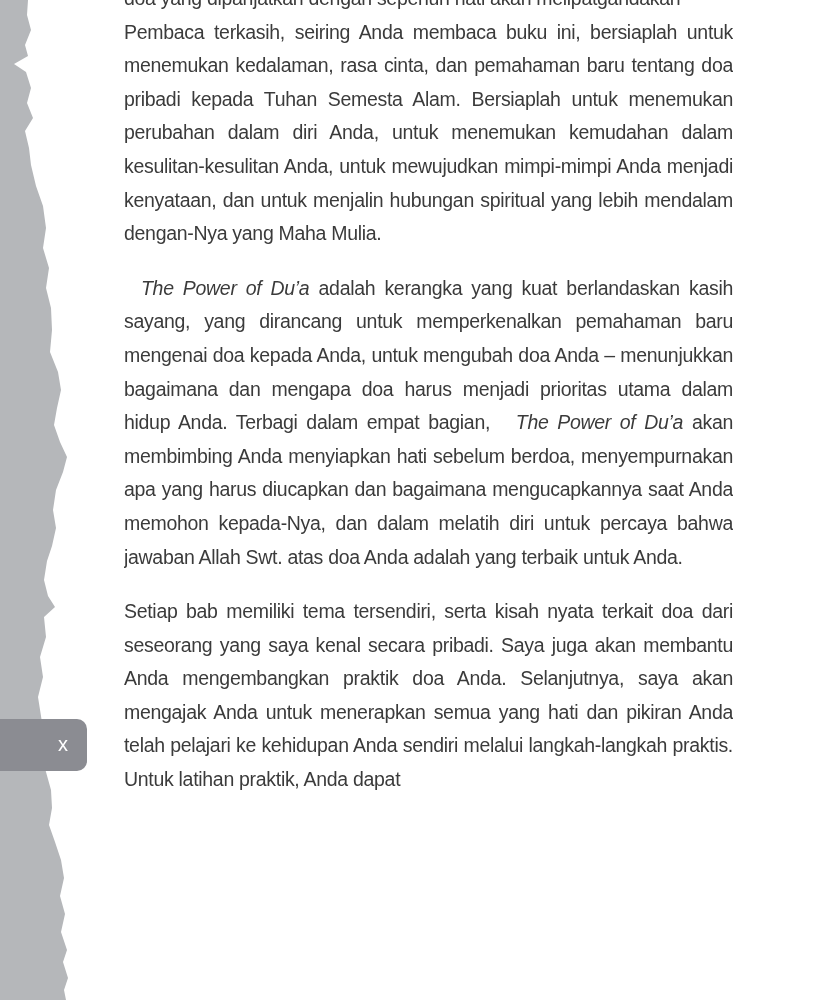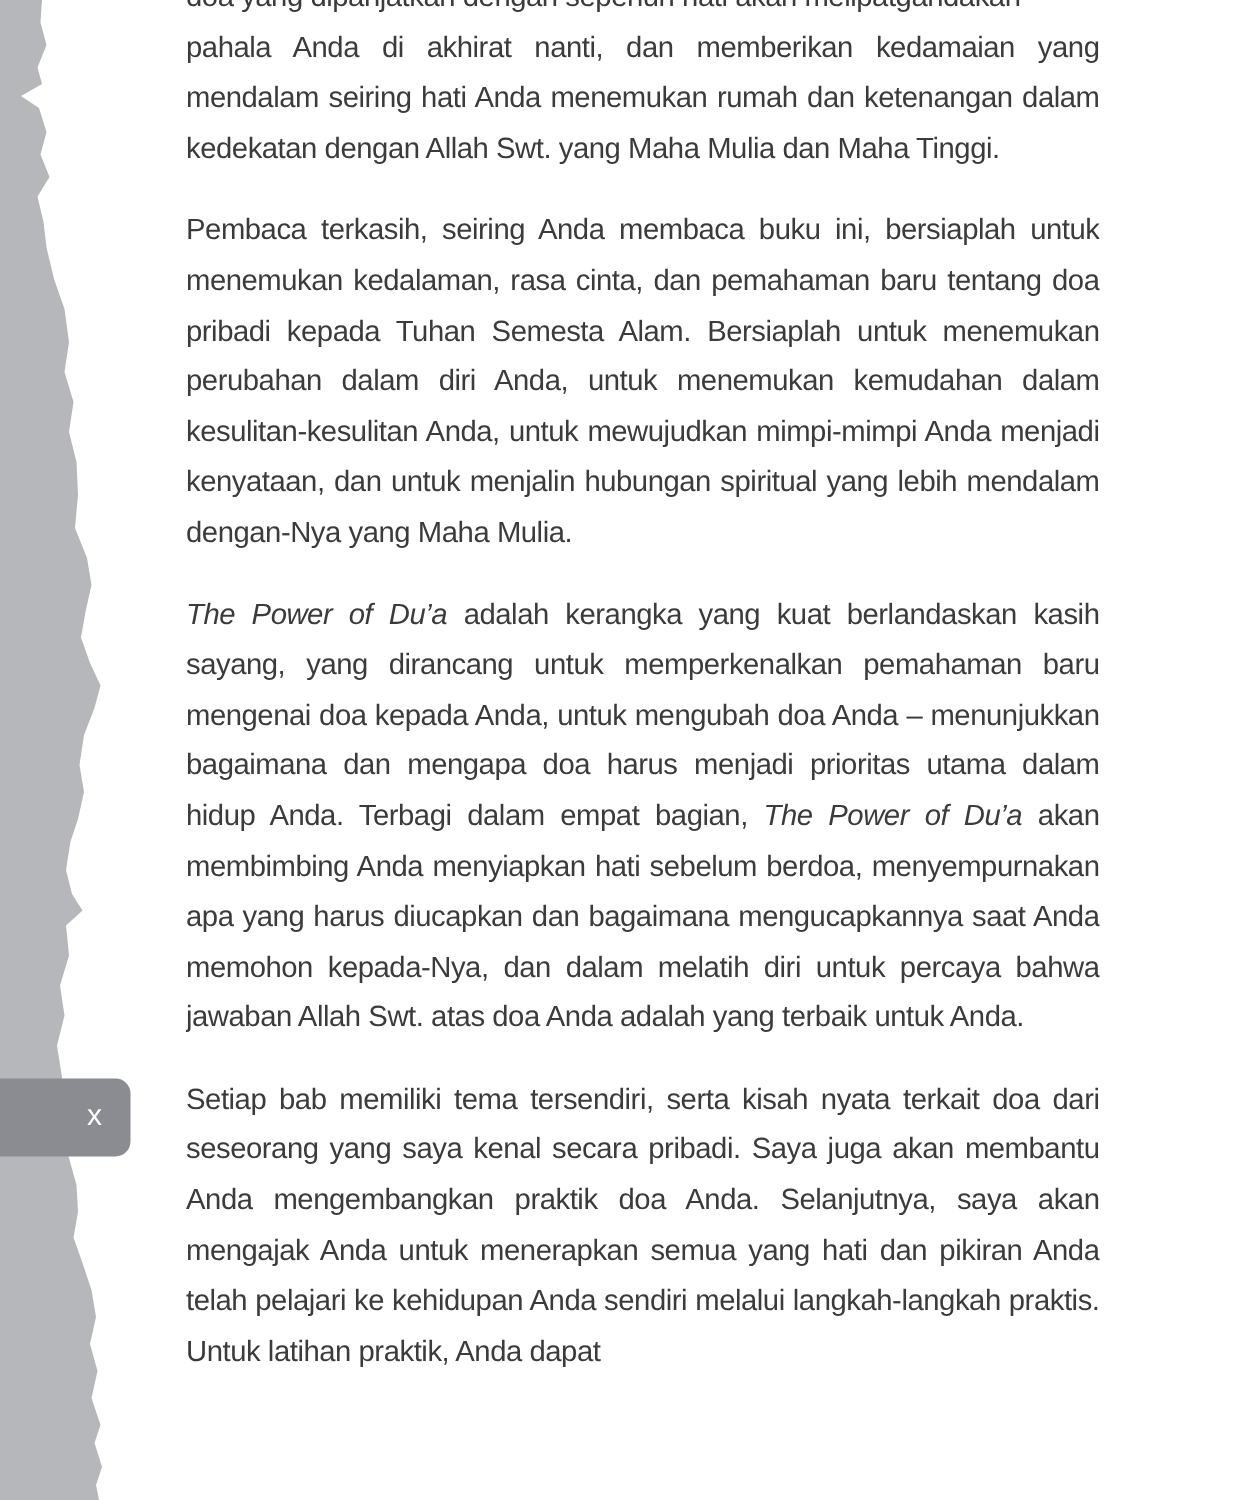--- a/index.html
+++ b/index.html
@@ -46,40 +46,39 @@
   }
   .clipped-line{
     white-space:nowrap;overflow:hidden;text-align:justify;
   }
   .para{
     margin:21px 0 0 0;
     text-align:justify;
     text-justify:inter-word;
   }
   #paragraphs .para:first-of-type{margin-top:0;}
-  .para em{font-style:italic;}
+  .para em{font-style:italic;margin-left:17px;}
 </style>
 </head>
 <body>
 
 <div class="screen">
 
   <svg class="torn-svg" viewBox="0 0 100 1000" preserveAspectRatio="none" aria-hidden="true">
     <polygon points="0,0 28,0 27,15 31,30 25,45 28,56 14,64 26,72 31,88 27,103 33,118 25,131 29,148 31,165 36,186 43,206 46,228 43,248 49,268 46,288 51,308 52,330 50,352 58,372 61,390 57,408 54,425 60,442 67,457 63,472 56,490 53,510 56,528 52,546 47,561 44,580 48,596 55,607 44,617 46,637 40,657 43,677 38,697 41,716 44,736 42,755 46,772 51,790 52,808 49,825 55,842 61,860 64,878 60,896 65,914 61,932 67,950 63,962 68,978 64,990 66,1000 0,1000" fill="#b5b7ba"></polygon>
   </svg>
 
   <button class="close-btn" type="button">
     <span>x</span>
   </button>
 
   <div class="text-clip">
     <div class="article">
       <div class="clipped-line">doa yang dipanjatkan dengan sepenuh hati akan melipatgandakan</div>
       <div id="paragraphs">
-          <p class="para"><span>pahala Anda di akhirat nanti, dan memberikan kedamaian yang mendalam seiring hati Anda menemukan rumah dan ketenangan dalam kedekatan dengan Allah Swt. yang Maha Mulia dan Maha Tinggi.</span></p>
           <p class="para"><span>Pembaca terkasih, seiring Anda membaca buku ini, bersiaplah untuk menemukan kedalaman, rasa cinta, dan pemahaman baru tentang doa pribadi kepada Tuhan Semesta Alam. Bersiaplah untuk menemukan perubahan dalam diri Anda, untuk menemukan kemudahan dalam kesulitan-kesulitan Anda, untuk mewujudkan mimpi-mimpi Anda menjadi kenyataan, dan untuk menjalin hubungan spiritual yang lebih mendalam dengan-Nya yang Maha Mulia.</span></p>
           <p class="para"><em>The Power of Du’a</em><span> adalah kerangka yang kuat berlandaskan kasih sayang, yang dirancang untuk memperkenalkan pemahaman baru mengenai doa kepada Anda, untuk mengubah doa Anda – menunjukkan bagaimana dan mengapa doa harus menjadi prioritas utama dalam hidup Anda. Terbagi dalam empat bagian, </span><em>The Power of Du’a</em><span> akan membimbing Anda menyiapkan hati sebelum berdoa, menyempurnakan apa yang harus diucapkan dan bagaimana mengucapkannya saat Anda memohon kepada-Nya, dan dalam melatih diri untuk percaya bahwa jawaban Allah Swt. atas doa Anda adalah yang terbaik untuk Anda.</span></p>
           <p class="para"><span>Setiap bab memiliki tema tersendiri, serta kisah nyata terkait doa dari seseorang yang saya kenal secara pribadi. Saya juga akan membantu Anda mengembangkan praktik doa Anda. Selanjutnya, saya akan mengajak Anda untuk menerapkan semua yang hati dan pikiran Anda telah pelajari ke kehidupan Anda sendiri melalui langkah-langkah praktis. Untuk latihan praktik, Anda dapat</span></p>
         </div>
     </div>
   </div>
 
 </div>
 
 </body></html>

